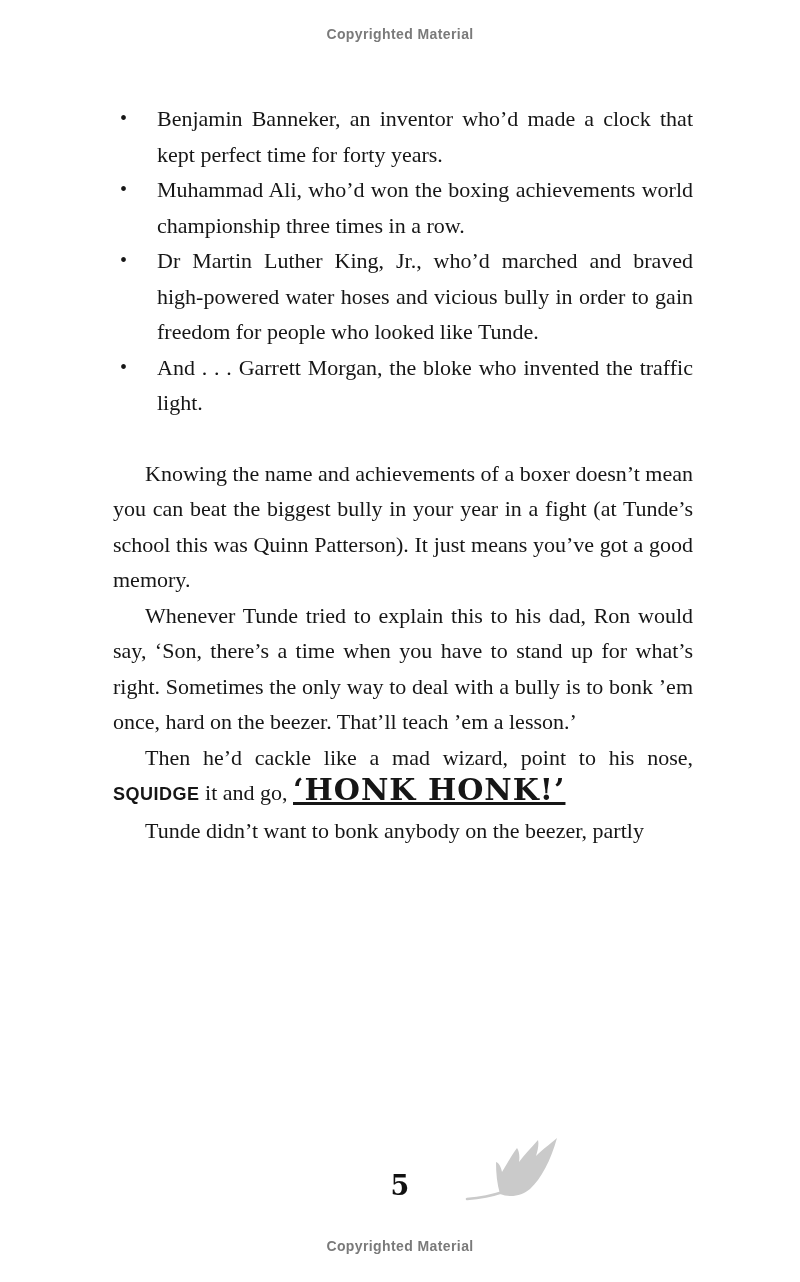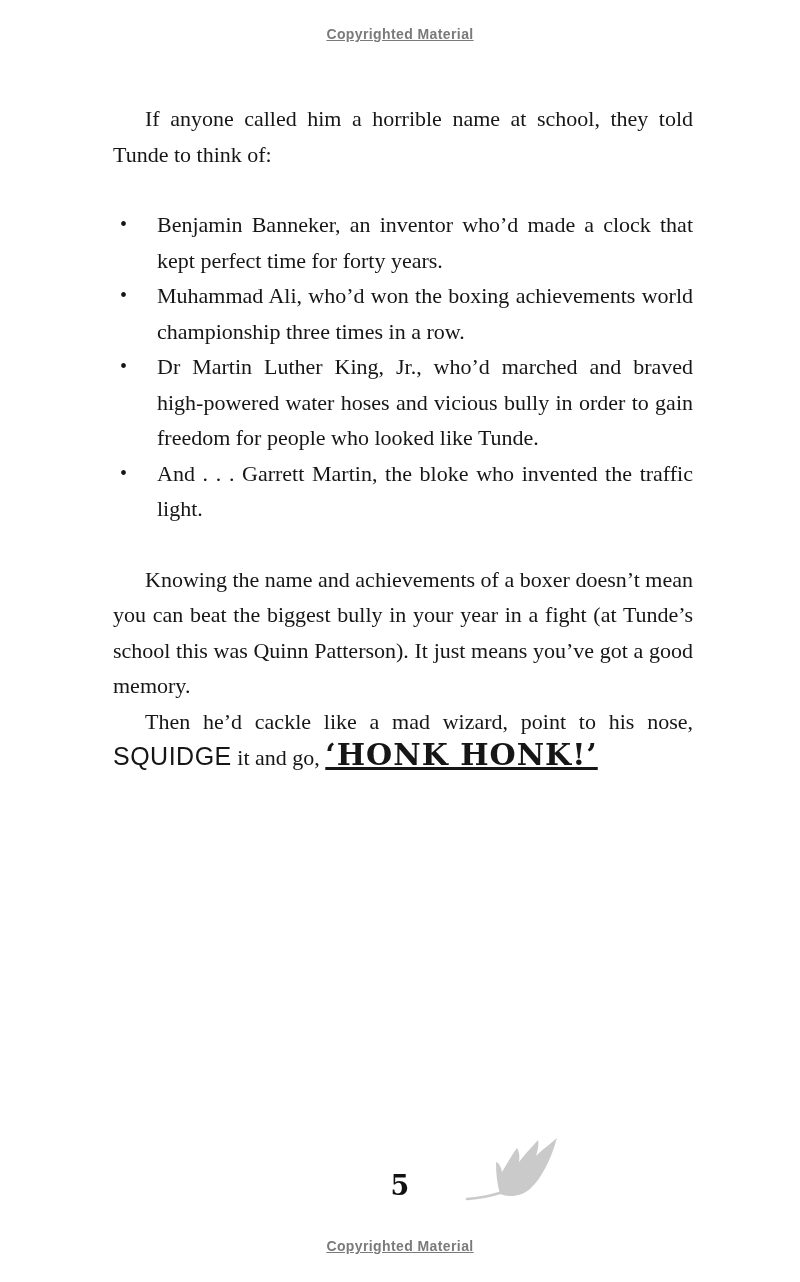--- a/index.html
+++ b/index.html
@@ -14,21 +14,20 @@
   }
   .notice {
     position: absolute;
     left: 0; right: 0;
     text-align: center;
     font-family: "Liberation Sans", sans-serif;
     font-weight: 600;
     font-size: 14px;
     letter-spacing: 0.4px;
     color: #7a7a7a;
-    text-decoration: underline;
   }
   .notice-top { top: 26px; }
   .notice-bottom { top: 1238px; }
 
   .text-block {
     position: absolute;
     left: 113px;
     top: 101px;
     width: 580px;
     font-size: 22px;
@@ -45,22 +44,22 @@
     flex: 0 0 32px;
     padding-left: 7px;
     box-sizing: border-box;
     text-align: left;
     font-size: 20px;
   }
   .bullet-text { flex: 1 1 auto; text-align: justify; margin-left: 12px; }
 
   .squidge {
     font-family: "Liberation Sans", sans-serif;
-    font-weight: 400;
-    font-size: 25px;
+    font-weight: 700;
+    font-size: 18px;
     letter-spacing: 0.5px;
     white-space: nowrap;
   }
   .honk {
     font-family: "DejaVu Serif", serif;
     font-weight: bold;
     font-size: 30px;
     letter-spacing: 1px;
     line-height: 1;
     white-space: nowrap;
@@ -87,45 +86,46 @@
 </style>
 </head>
 <body>
 
 <div class="page">
 
   <div class="notice notice-top">Copyrighted Material</div>
 
   <div class="text-block">
 
-    <p class="para indent gap-after">If anyone called him a horrible name at school, they told Tunde to think of:</p>
 
     <div class="bullet-list">
       <div class="bullet-item">
         <span class="bullet-marker">•</span>
         <span class="bullet-text">Benjamin Banneker, an inventor who’d made a clock that kept perfect time for forty years.</span>
       </div>
       <div class="bullet-item">
         <span class="bullet-marker">•</span>
         <span class="bullet-text">Muhammad Ali, who’d won the boxing achievements world championship three times in a row.</span>
       </div>
       <div class="bullet-item">
         <span class="bullet-marker">•</span>
         <span class="bullet-text">Dr Martin Luther King, Jr., who’d marched and braved high-powered water hoses and vicious bully in order to gain freedom for people who looked like Tunde.</span>
       </div>
       <div class="bullet-item">
         <span class="bullet-marker">•</span>
-        <span class="bullet-text">And . . . Garrett Martin, the bloke who invented the traffic light.</span>
+        <span class="bullet-text">And . . . Garrett Morgan, the bloke who invented the traffic light.</span>
       </div>
     </div>
 
     <p class="para indent">Knowing the name and achievements of a boxer doesn’t mean you can beat the biggest bully in your year in a fight (at Tunde’s school this was Quinn Patterson). It just means you’ve got a good memory.</p>
+    <p class="para indent">Whenever Tunde tried to explain this to his dad, Ron would say, ‘Son, there’s a time when you have to stand up for what’s right. Sometimes the only way to deal with a bully is to bonk ’em once, hard on the beezer. That’ll teach ’em a lesson.’</p>
 
     <p class="para indent"><span>Then he’d cackle like a mad wizard, point to his nose, </span><span class="squidge">SQUIDGE</span><span> it and go, </span><span class="honk">‘HONK HONK!’</span></p>
 
+    <p class="para indent">Tunde didn’t want to bonk anybody on the beezer, partly</p>
 
   </div>
 
   <div class="page-number">5</div>
 
   <svg class="feather" viewBox="0 0 108 78" xmlns="http://www.w3.org/2000/svg" aria-hidden="true">
     <path d="M4 67 C 16 66 28 64 40 60" stroke="#cacaca" stroke-width="2.6" fill="none" stroke-linecap="round"></path>
     <path d="M37 62
              C 47 66 59 64 67 57
              C 78 47 88 28 94 6

